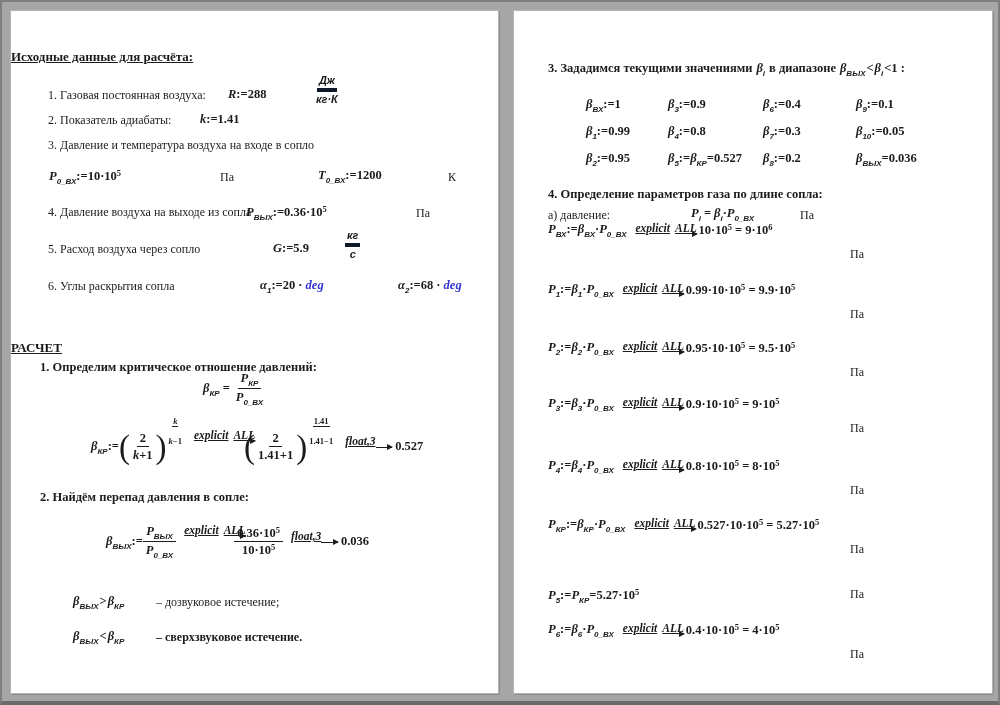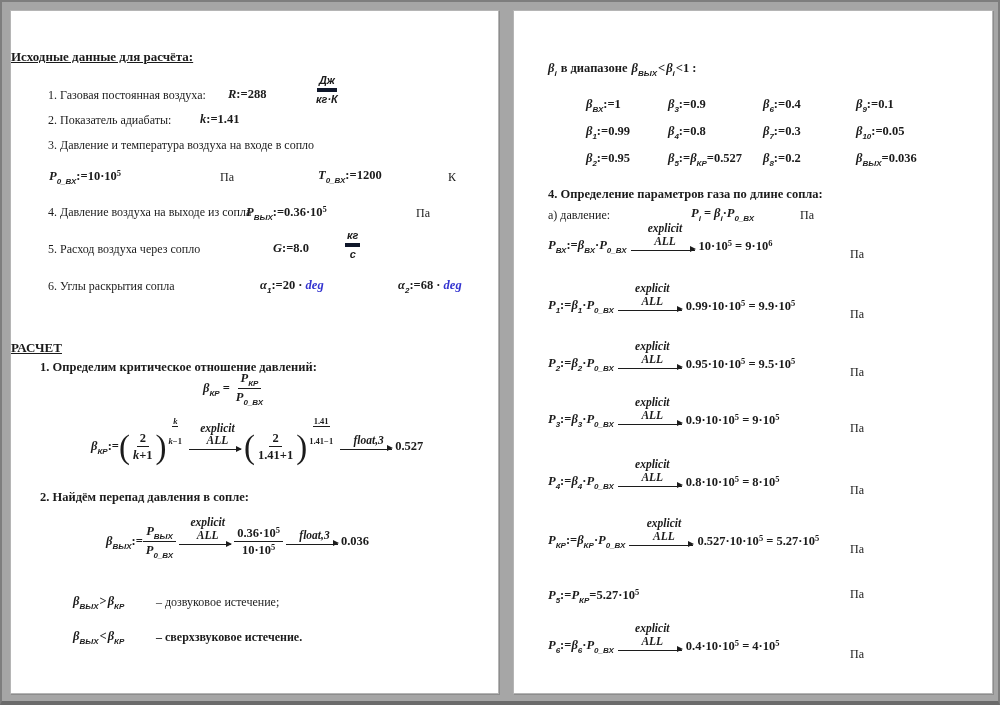--- a/index.html
+++ b/index.html
@@ -34,21 +34,21 @@
   .uf .fd { padding:1px 2px 0; line-height:1.2; }
   
   .pg { display:inline-flex; align-items:center; }
   .paren { font-size:33px; font-weight:400; line-height:0.95; transform:scaleY(1.05); }
   .efrac { display:inline-flex; flex-direction:column; align-items:center; font-size:8.5px; font-weight:600;
            position:relative; top:-15px; margin:0 3px 0 1px; }
   .efrac .fn { border-bottom:1px solid #1c1c1c; padding:0 1px; line-height:1.1; }
   .efrac .fd { padding:0 1px; line-height:1.1;margin-top:10px; }
   .efrac .v { font-style:italic; }
   
-  .arr { display:inline-flex; flex-direction:column; align-items:center; width:52px; margin:0 3px; }
+  .arr { display:inline-flex; align-items:flex-end; width:52px; margin:0 3px;text-decoration:underline; }
   .arr .al { font-style:italic; font-weight:700; font-size:11.5px; line-height:1.12; padding-left:5px;
              font-family:"Liberation Serif","DejaVu Serif",serif; }
   .arr .ln { position:relative; width:100%; height:0; border-top:1.3px solid #1c1c1c; margin-top:2px; }
   .arr .ln::after { content:""; position:absolute; right:-1px; top:-4.4px; width:0; height:0;
                     border-top:3.5px solid transparent; border-bottom:3.5px solid transparent;
                     border-left:6.5px solid #1c1c1c; }
   .tc2 { transform:translateY(-11px); }
   .tc1 { transform:translateY(-5px); }
   .mrow { position:absolute; display:flex; align-items:center; white-space:nowrap; }
   .prow { position:absolute; display:flex; align-items:flex-end; white-space:nowrap; }
@@ -83,21 +83,21 @@
     <span class="math abs" style="left:38px;top:157px"><i class="v">P</i><sub class="s">0_ВХ</sub><span>:=10·10</span><sup class="e">5</sup></span>
     <span class="un abs" style="left:209px;top:159px">Па</span>
     <span class="math abs" style="left:307px;top:157px"><i class="v">T</i><sub class="s">0_ВХ</sub><span>:=1200</span></span>
     <span class="un abs" style="left:437px;top:159px">К</span>
 
     <span class="lbl abs" style="left:37px;top:194px">4. Давление воздуха на выходе из сопла</span>
     <span class="math abs" style="left:235px;top:193px"><i class="v">P</i><sub class="s">ВЫХ</sub><span>:=0.36·10</span><sup class="e">5</sup></span>
     <span class="un abs" style="left:405px;top:195px">Па</span>
 
     <span class="lbl abs" style="left:37px;top:231px">5. Расход воздуха через сопло</span>
-    <span class="math abs" style="left:262px;top:230px"><i class="v">G</i><span>:=8.0</span></span>
+    <span class="math abs" style="left:262px;top:230px"><i class="v">G</i><span>:=5.9</span></span>
     <span class="uf abs" style="left:334px;top:218px">
         <span class="fn">кг</span>
         <span class="fd">с</span>
       </span>
 
     <span class="lbl abs" style="left:37px;top:268px">6. Углы раскрытия сопла</span>
     <span class="math abs" style="left:249px;top:267px"><i class="v">α</i><sub class="s">1</sub><span>:=20 ·</span> <span class="deg">deg</span></span>
     <span class="math abs" style="left:387px;top:267px"><i class="v">α</i><sub class="s">2</sub><span>:=68 ·</span> <span class="deg">deg</span></span>
 
     <div class="trow" style="top:327px">
@@ -181,20 +181,21 @@
     <span class="lbl abs" style="left:145px;top:584px">– дозвуковое истечение;</span>
 
     <span class="math abs" style="left:62px;top:618px"><i class="v">β</i><sub class="s">ВЫХ</sub><span class="rel">&lt;</span><i class="v">β</i><sub class="s">КР</sub></span>
     <span class="lbl bnote abs" style="left:145px;top:619px">– сверхзвуковое истечение.</span>
 
   </div>
 
   <div class="page page-r">
 
     <div class="hrow" style="left:34px;top:50px">
+      <span class="hd">3. Зададимся текущими значениями</span>
       <span class="math"><i class="v">β</i><sub class="s">i</sub></span>
       <span class="hd">в диапазоне</span>
       <span class="math"><i class="v">β</i><sub class="s">ВЫХ</sub><span class="rel">&lt;</span><i class="v">β</i><sub class="s">i</sub><span class="rel">&lt;1 :</span></span>
     </div>
 
     <div class="bgrid" style="left:72px;top:86px">
       <span class="math"><i class="v">β</i><sub class="s">ВХ</sub><span>:=1</span></span>
       <span class="math"><i class="v">β</i><sub class="s">3</sub><span>:=0.9</span></span>
       <span class="math"><i class="v">β</i><sub class="s">6</sub><span>:=0.4</span></span>
       <span class="math"><i class="v">β</i><sub class="s">9</sub><span>:=0.1</span></span>

